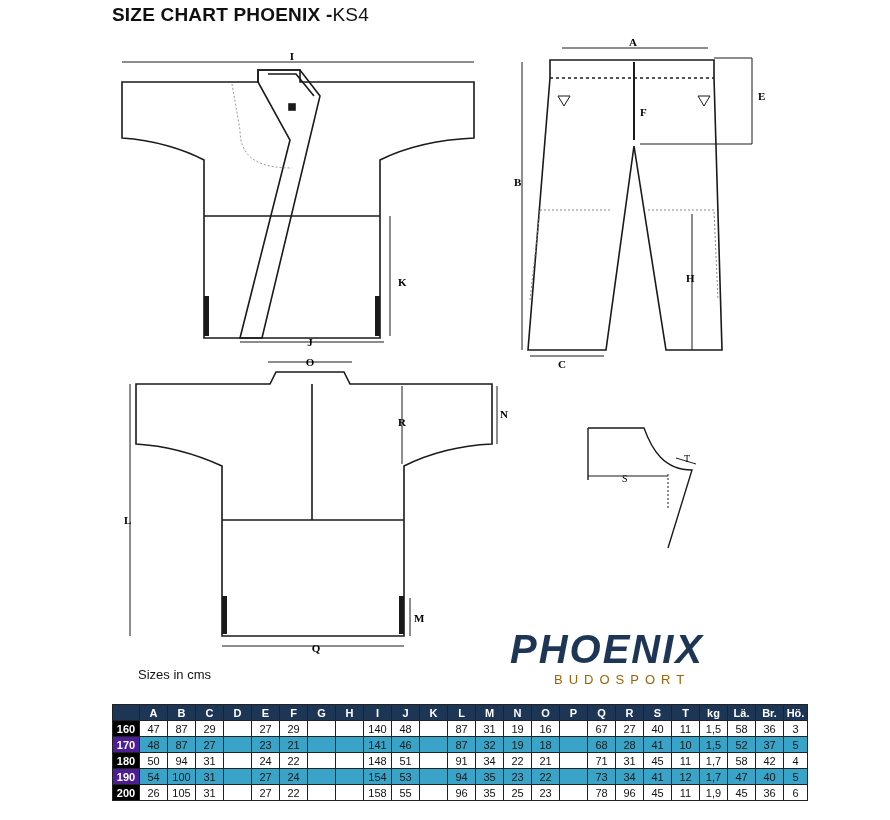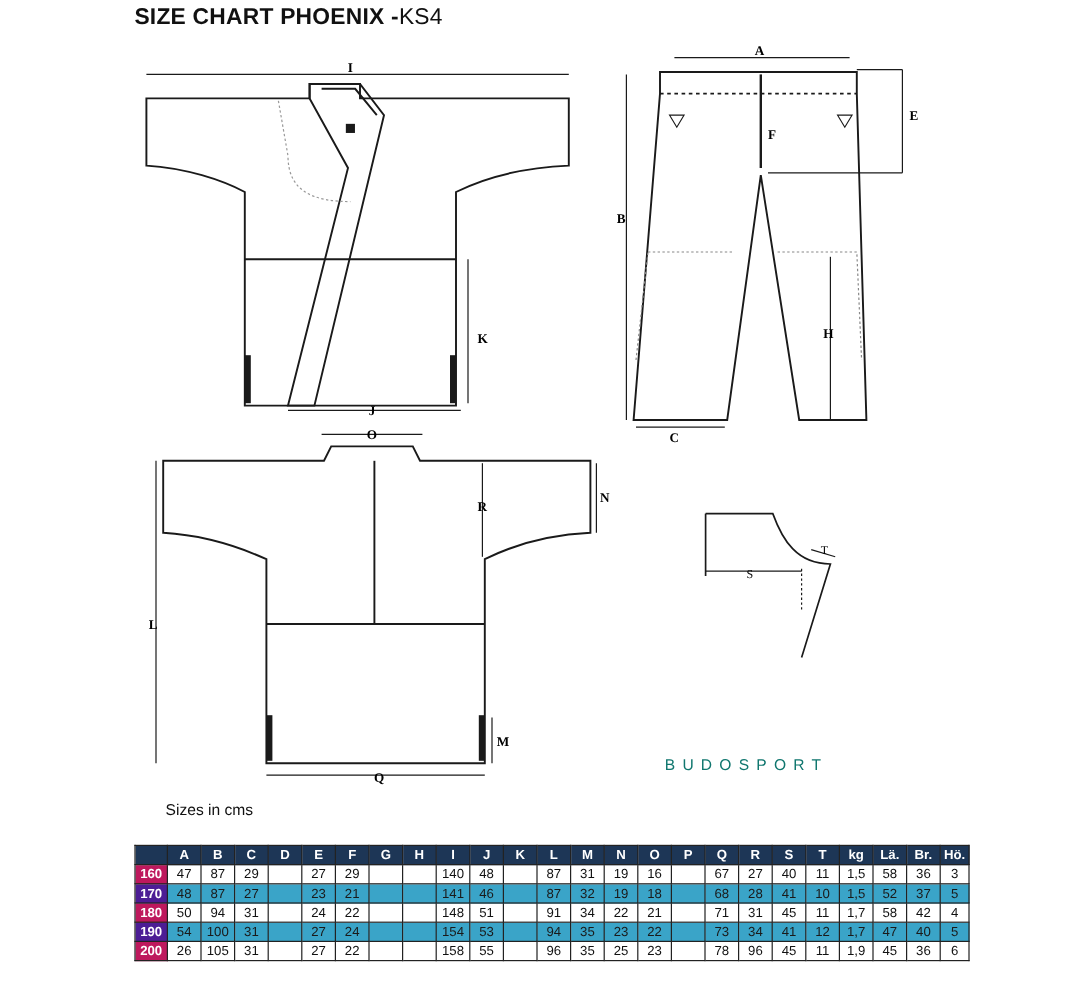--- a/index.html
+++ b/index.html
@@ -5,25 +5,25 @@
   html, body { margin: 0; padding: 0; background: #ffffff; }
   body { width: 890px; height: 820px; position: relative; overflow: hidden; font-family: "Liberation Sans", sans-serif; color: #111; }
   .title { position: absolute; left: 112px; top: 4px; font-weight: bold; font-size: 19px; letter-spacing: 0.2px; }
   .title .code { font-weight: normal; }
   svg.drawing { position: absolute; left: 0; top: 0; }
   .lbl { font-family: "Liberation Serif", serif; font-size: 11px; font-weight: bold; }
   .lbl-s { font-family: "Liberation Serif", serif; font-size: 10px; }
   .sizes-note { position: absolute; left: 138px; top: 667px; font-size: 13px; }
   .logo { position: absolute; left: 510px; top: 628px; width: 250px; }
   .logo-main { font-family: "Liberation Sans", sans-serif; font-weight: bold; font-style: italic; font-size: 40px; color: #1d3656; letter-spacing: 2px; line-height: 42px; }
-  .logo-sub { font-size: 13px; letter-spacing: 6px; color: #0f766e; margin-left: 44px; margin-top: 2px; }
+  .logo-sub { font-size: 13px; letter-spacing: 6px; color: #a16207; margin-left: 44px; margin-top: 2px; }
   table.sizes { position: absolute; left: 112px; top: 704px; border-collapse: collapse; font-size: 11px; }
   table.sizes th, table.sizes td { border: 1px solid #222; height: 15px; padding: 0; text-align: center; }
   table.sizes th { background: #1d3656; color: #fff; font-weight: bold; }
-  table.sizes td.size { background: #be185d; color: #fff; font-weight: bold; }
+  table.sizes td.size { background: #000000; color: #fff; font-weight: bold; }
   table.sizes tr.alt td { background: #3aa4c8; color: #1a1a1a; }
   table.sizes tr.alt td.size { background: #4c1d95; color: #fff; }
 </style>
 </head>
 <body>
 
 <div class="title">
   <span>SIZE CHART PHOENIX -</span><span class="code">KS4</span>
 </div>
 
@@ -102,20 +102,21 @@
     <path stroke-dasharray="2 2" stroke-width="1" d="M668 474 L668 510"></path>
     <line x1="676" y1="458" x2="696" y2="464" stroke-width="1"></line>
   </g>
   <text class="lbl-s" x="622" y="482">S</text>
   <text class="lbl-s" x="684" y="462">T</text>
 </svg>
 
 <div class="sizes-note">Sizes in cms</div>
 
 <div class="logo">
+  <div class="logo-main">PHOENIX</div>
   <div class="logo-sub">BUDOSPORT</div>
 </div>
 
 <table class="sizes">
   <thead>
     <tr id="hdr">
         <th style="width: 26px;"></th>
         <th style="width: 27px;">A</th>
         <th style="width: 27px;">B</th>
         <th style="width: 27px;">C</th>

